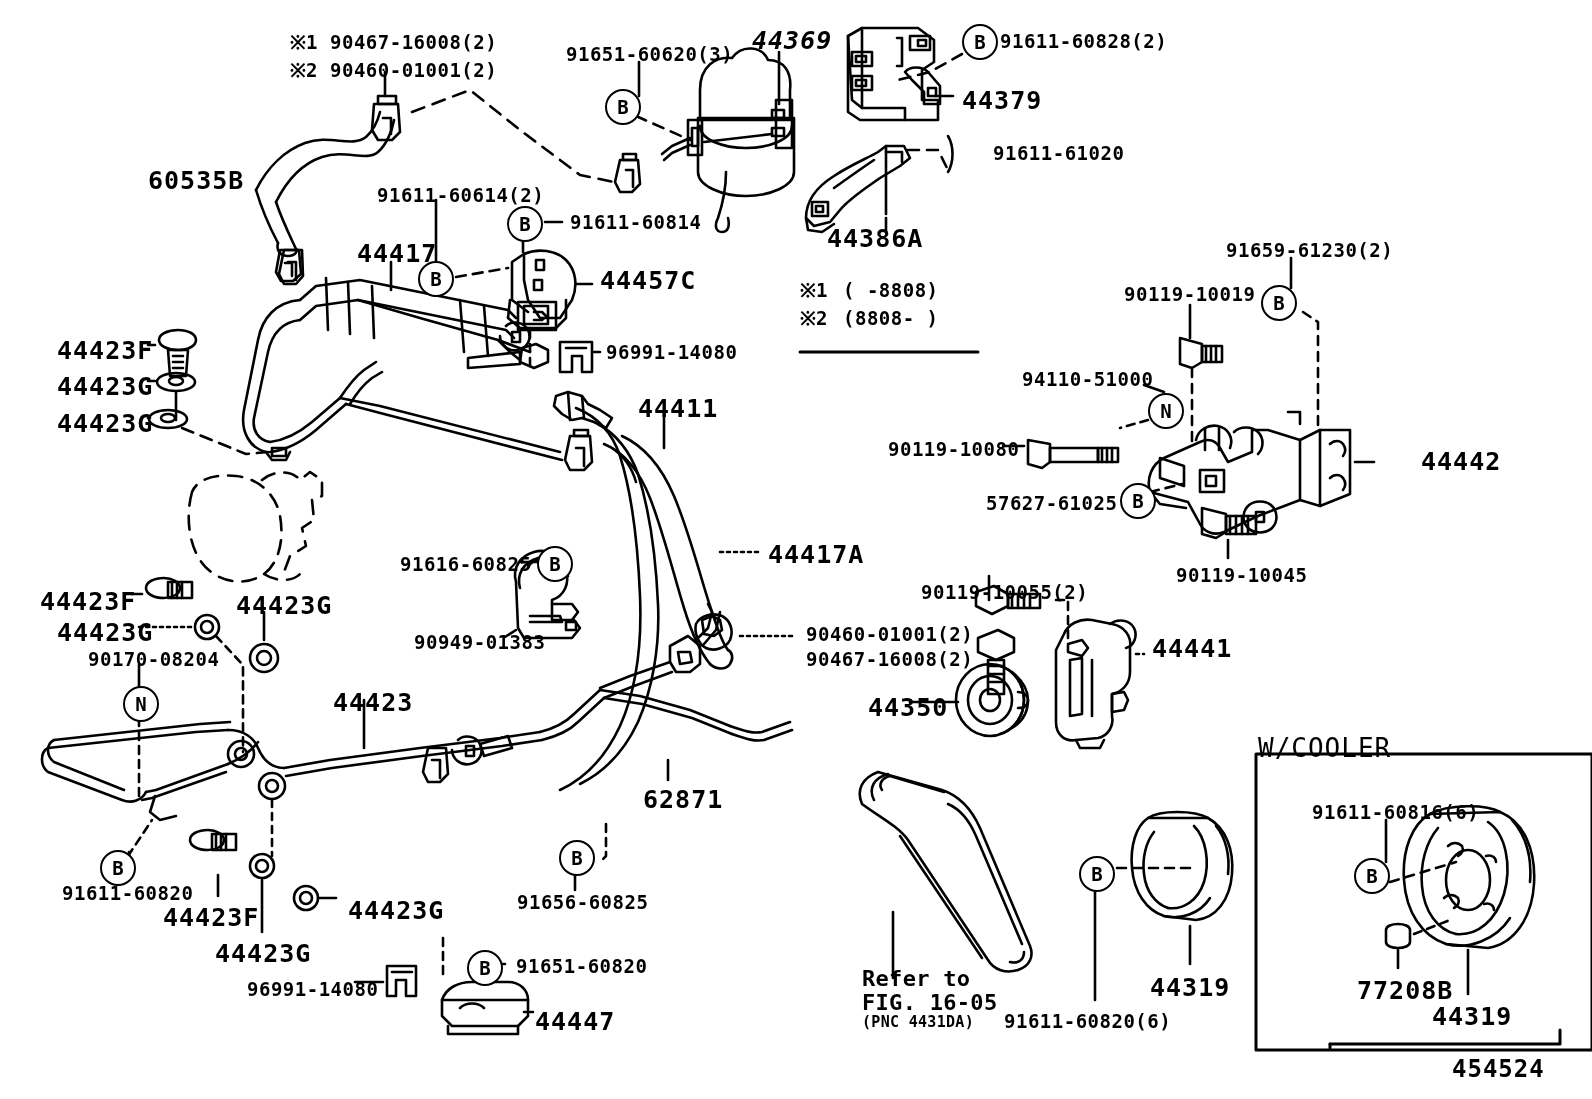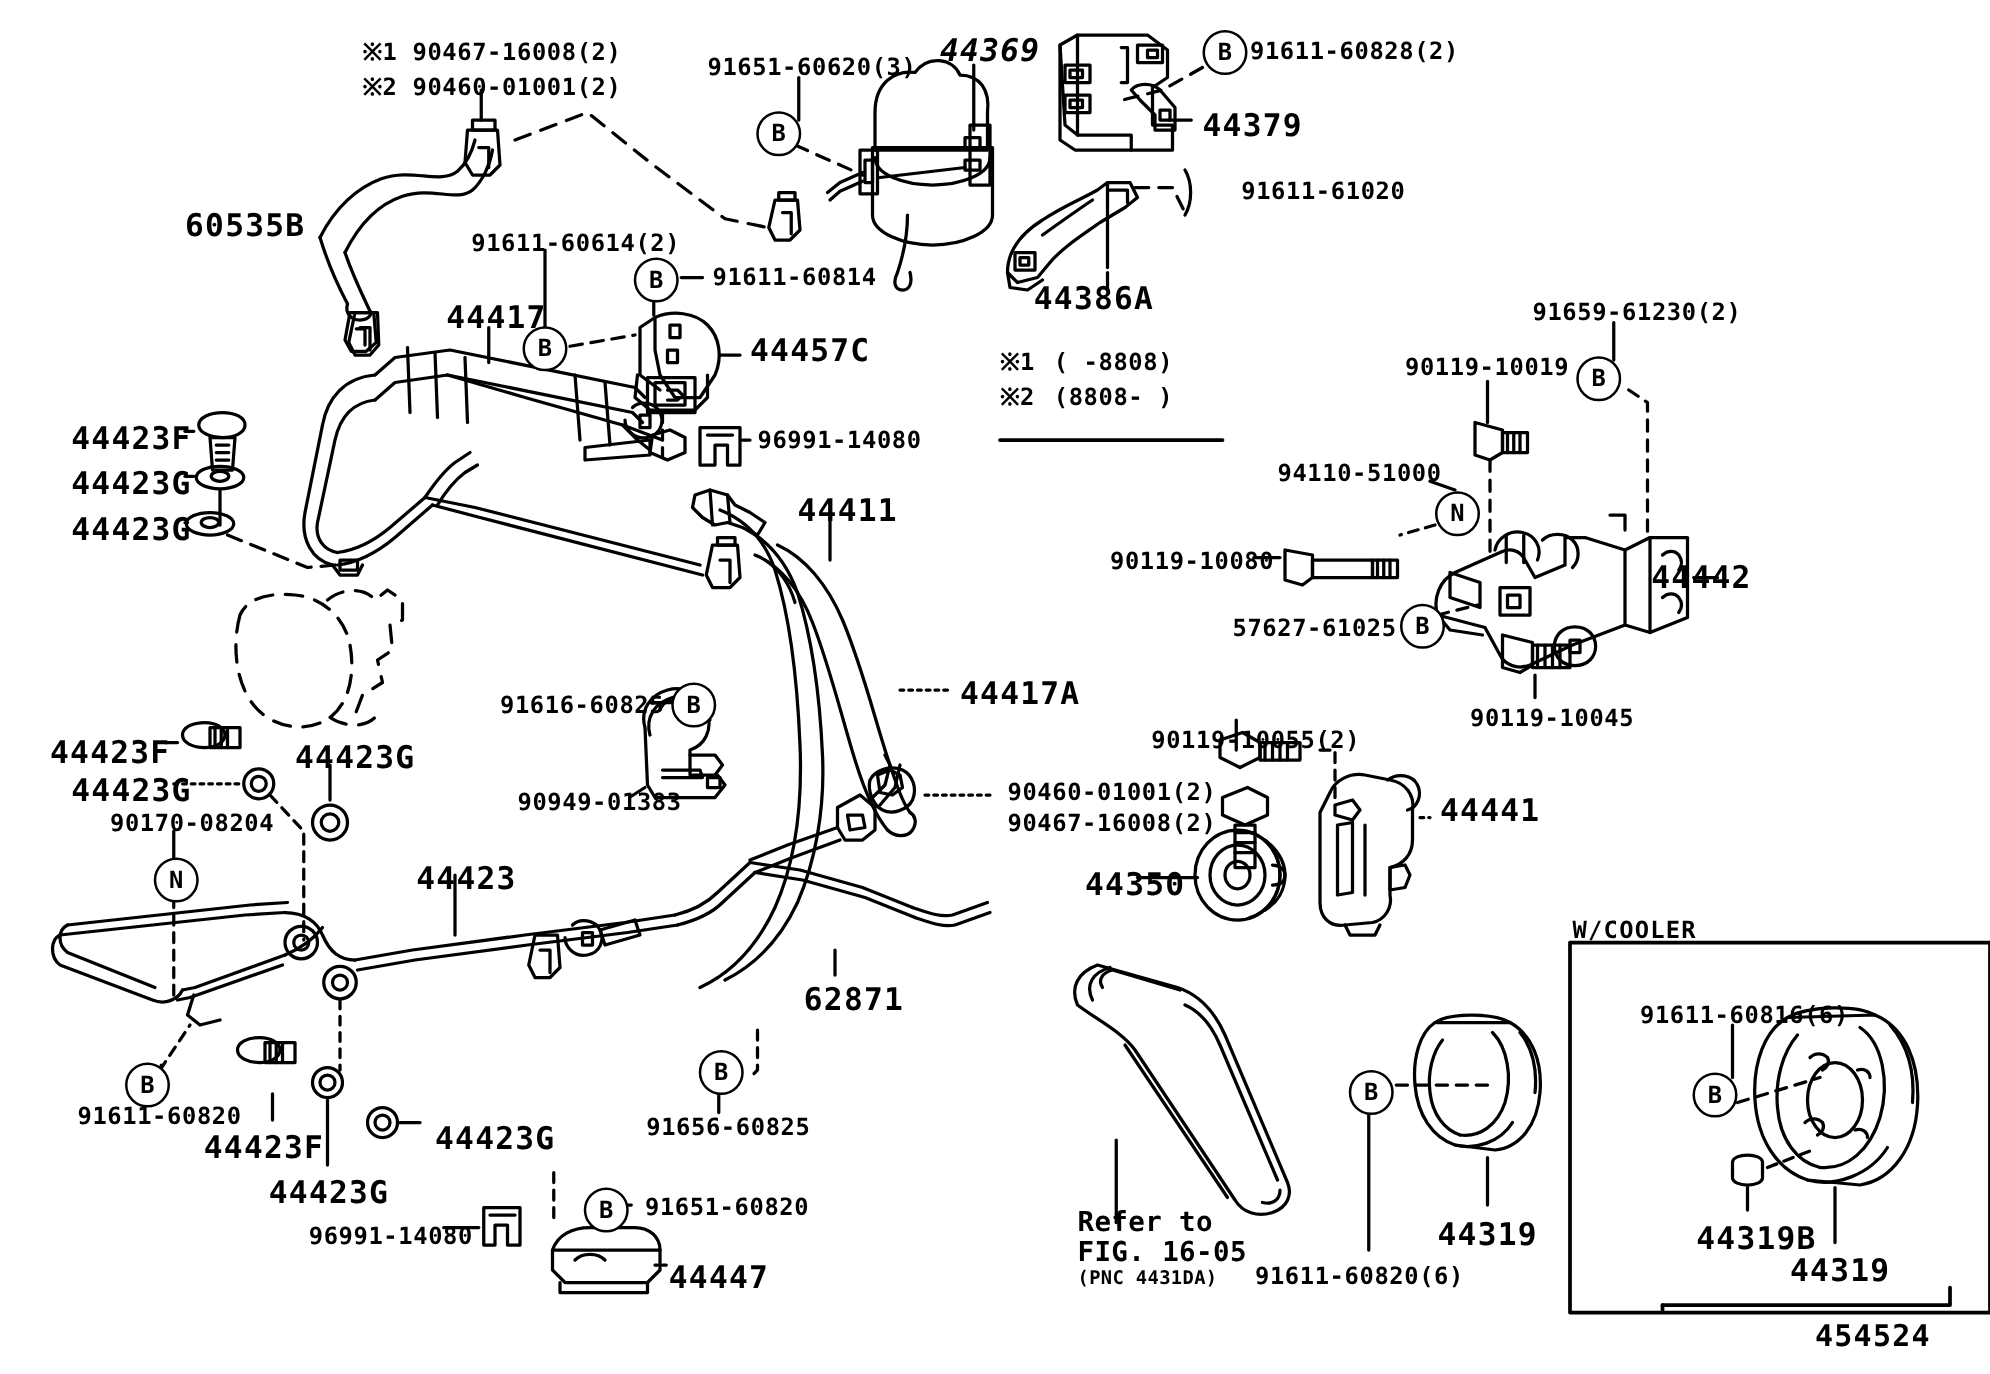--- a/index.html
+++ b/index.html
@@ -12,21 +12,21 @@
   .lbl{
     position:absolute;white-space:nowrap;
     font-family:"DejaVu Sans Mono","Liberation Mono",monospace;
     color:#000;line-height:1;
   }
   
   .pn{font-size:19px;letter-spacing:0.5px;font-weight:700;}
   
   .big{font-size:25px;font-weight:700;letter-spacing:1px;}
   .refer{font-size:22px;font-weight:700;line-height:1.15;letter-spacing:0.3px;}
-  .boxlabel{font-size:19px;font-weight:700;letter-spacing:1px;}
+  .boxlabel{font-size:26px;font-weight:400;letter-spacing:1px;}
   .footer{font-size:24px;font-weight:700;letter-spacing:1px;}
   .ast{font-size:19px;font-weight:700;}
 </style>
 </head>
 <body>
 
 <svg id="diagram" viewBox="0 0 1592 1099">
   <g fill="none" stroke="#000" stroke-width="2.6" stroke-linecap="round" stroke-linejoin="round">
 
   <g>
@@ -485,21 +485,21 @@
     <div class="lbl pn" style="left: 566px; top: 45px;">91651-60620(3)</div>
     <div class="lbl big" style="left: 752px; top: 28px; font-style: italic;">44369</div>
     <div class="lbl pn" style="left: 1000px; top: 32px;">91611-60828(2)</div>
     <div class="lbl big" style="left: 962px; top: 88px;">44379</div>
     <div class="lbl pn" style="left: 993px; top: 144px;">91611-61020</div>
     <div class="lbl big" style="left: 827px; top: 226px;">44386A</div>
     <div class="lbl pn" style="left: 1226px; top: 241px;">91659-61230(2)</div>
     <div class="lbl pn" style="left: 1124px; top: 285px;">90119-10019</div>
     <div class="lbl pn" style="left: 1022px; top: 370px;">94110-51000</div>
     <div class="lbl pn" style="left: 888px; top: 440px;">90119-10080</div>
-    <div class="lbl big" style="left: 1321px; top: 449px; text-align: right;">44442</div>
+    <div class="lbl big" style="left: 1421px; top: 449px; text-align: right;">44442</div>
     <div class="lbl pn" style="left: 986px; top: 494px;">57627-61025</div>
     <div class="lbl pn" style="left: 1176px; top: 566px;">90119-10045</div>
     <div class="lbl big" style="left: 57px; top: 338px;">44423F</div>
     <div class="lbl big" style="left: 57px; top: 374px;">44423G</div>
     <div class="lbl big" style="left: 57px; top: 411px;">44423G</div>
     <div class="lbl big" style="left: 638px; top: 396px;">44411</div>
     <div class="lbl big" style="left: 768px; top: 542px;">44417A</div>
     <div class="lbl pn" style="left: 400px; top: 555px;">91616-60825</div>
     <div class="lbl pn" style="left: 414px; top: 633px; text-align: right;">90949-01383</div>
     <div class="lbl big" style="left: 40px; top: 589px;">44423F</div>
@@ -517,21 +517,21 @@
     <div class="lbl big" style="left: 163px; top: 905px;">44423F</div>
     <div class="lbl big" style="left: 348px; top: 898px;">44423G</div>
     <div class="lbl big" style="left: 215px; top: 941px;">44423G</div>
     <div class="lbl pn" style="left: 517px; top: 893px;">91656-60825</div>
     <div class="lbl pn" style="left: 247px; top: 980px;">96991-14080</div>
     <div class="lbl pn" style="left: 516px; top: 957px;">91651-60820</div>
     <div class="lbl big" style="left: 535px; top: 1009px;">44447</div>
     <div class="lbl pn" style="left: 1004px; top: 1012px;">91611-60820(6)</div>
     <div class="lbl big" style="left: 1150px; top: 975px;">44319</div>
     <div class="lbl pn" style="left: 1312px; top: 803px;">91611-60816(6)</div>
-    <div class="lbl big" style="left: 1357px; top: 978px;">44319B</div>
+    <div class="lbl big" style="left: 1357px; top: 978px;">77208B</div>
     <div class="lbl big" style="left: 1432px; top: 1004px;">44319</div>
   </div>
 <div id="badges-layer">
     <div style="position: absolute; left: 605px; top: 89px; width: 32px; height: 32px; border: 2.6px solid rgb(0, 0, 0); border-radius: 50%; display: flex; align-items: center; justify-content: center; font-family: &quot;DejaVu Sans Mono&quot;, &quot;Liberation Mono&quot;, monospace; font-size: 19px; font-weight: 700; background: rgb(255, 255, 255);">B</div>
     <div style="position: absolute; left: 962px; top: 24px; width: 32px; height: 32px; border: 2.6px solid rgb(0, 0, 0); border-radius: 50%; display: flex; align-items: center; justify-content: center; font-family: &quot;DejaVu Sans Mono&quot;, &quot;Liberation Mono&quot;, monospace; font-size: 19px; font-weight: 700; background: rgb(255, 255, 255);">B</div>
     <div style="position: absolute; left: 507px; top: 206px; width: 32px; height: 32px; border: 2.6px solid rgb(0, 0, 0); border-radius: 50%; display: flex; align-items: center; justify-content: center; font-family: &quot;DejaVu Sans Mono&quot;, &quot;Liberation Mono&quot;, monospace; font-size: 19px; font-weight: 700; background: rgb(255, 255, 255);">B</div>
     <div style="position: absolute; left: 418px; top: 261px; width: 32px; height: 32px; border: 2.6px solid rgb(0, 0, 0); border-radius: 50%; display: flex; align-items: center; justify-content: center; font-family: &quot;DejaVu Sans Mono&quot;, &quot;Liberation Mono&quot;, monospace; font-size: 19px; font-weight: 700; background: rgb(255, 255, 255);">B</div>
     <div style="position: absolute; left: 1261px; top: 285px; width: 32px; height: 32px; border: 2.6px solid rgb(0, 0, 0); border-radius: 50%; display: flex; align-items: center; justify-content: center; font-family: &quot;DejaVu Sans Mono&quot;, &quot;Liberation Mono&quot;, monospace; font-size: 19px; font-weight: 700; background: rgb(255, 255, 255);">B</div>
     <div style="position: absolute; left: 1148px; top: 393px; width: 32px; height: 32px; border: 2.6px solid rgb(0, 0, 0); border-radius: 50%; display: flex; align-items: center; justify-content: center; font-family: &quot;DejaVu Sans Mono&quot;, &quot;Liberation Mono&quot;, monospace; font-size: 19px; font-weight: 700; background: rgb(255, 255, 255);">N</div>
     <div style="position: absolute; left: 1120px; top: 483px; width: 32px; height: 32px; border: 2.6px solid rgb(0, 0, 0); border-radius: 50%; display: flex; align-items: center; justify-content: center; font-family: &quot;DejaVu Sans Mono&quot;, &quot;Liberation Mono&quot;, monospace; font-size: 19px; font-weight: 700; background: rgb(255, 255, 255);">B</div>

